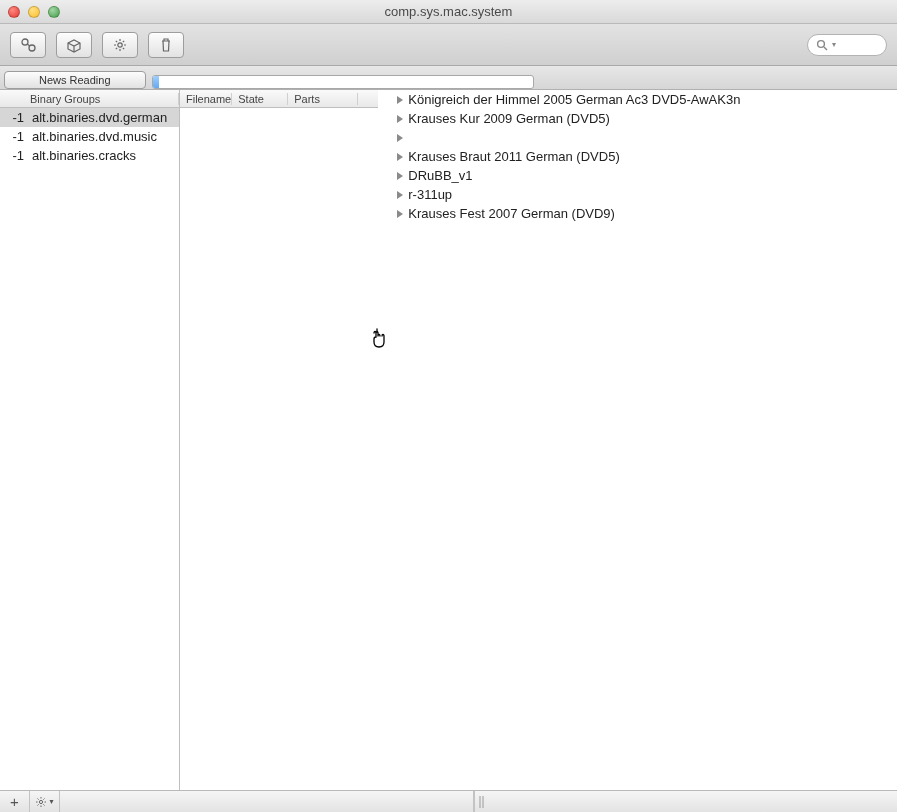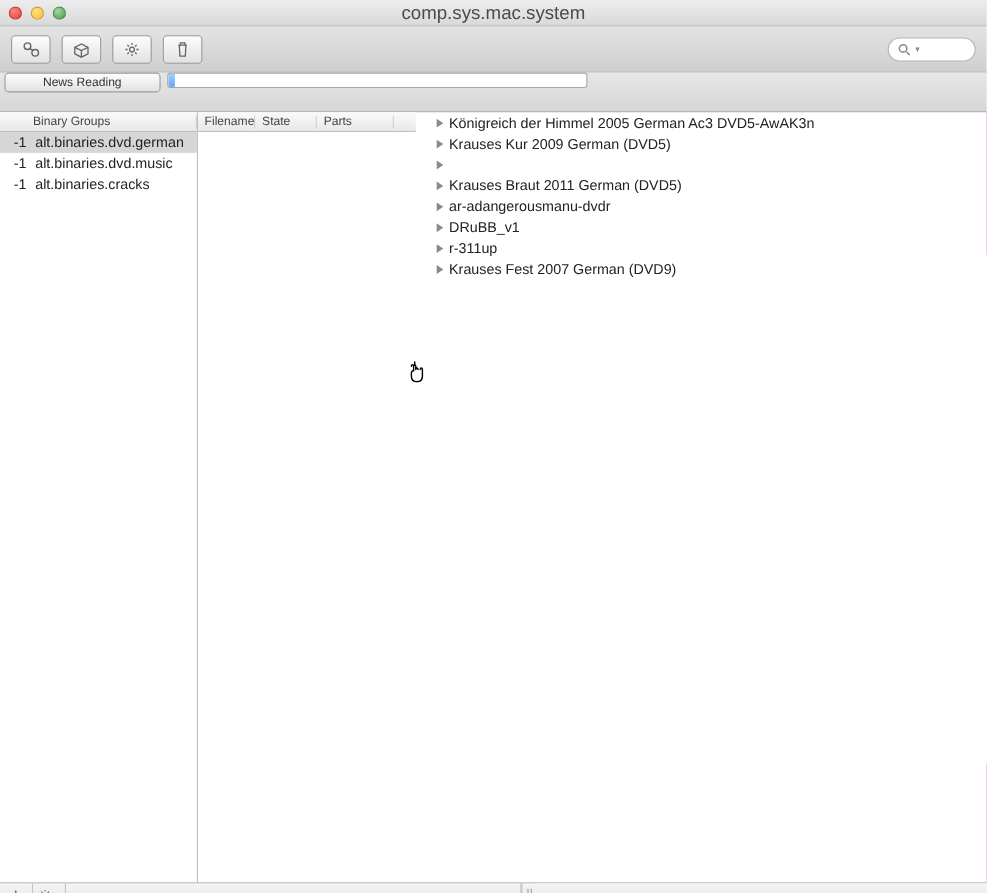--- a/index.html
+++ b/index.html
@@ -24,21 +24,21 @@
     padding: 0 8px;
     position: relative;
   }
   .traffic-lights { display: flex; gap: 8px; }
   .tlight { width: 12px; height: 12px; border-radius: 50%; border: 0.5px solid rgba(0,0,0,0.2); }
   .tl-close { background: radial-gradient(circle at 35% 30%, #ff8a80, #e53935); }
   .tl-min   { background: radial-gradient(circle at 35% 30%, #ffe082, #fbc02d); }
   .tl-zoom  { background: radial-gradient(circle at 35% 30%, #a5d6a7, #43a047); }
   .title {
     position: absolute; left: 0; right: 0; text-align: center;
-    font-size: 17px; color: #4a4a4a;
+    font-size: 13px; color: #4a4a4a;
     pointer-events: none;
   }
   
   .toolbar {
     height: 42px;
     background: linear-gradient(to bottom, #e3e3e3, #cfcfcf);
     border-bottom: 1px solid #a9a9a9;
     display: flex;
     align-items: center;
     padding: 0 10px;
@@ -63,25 +63,25 @@
     border-radius: 11px;
     display: flex; align-items: center;
     padding: 0 8px;
     gap: 4px;
     color: #888;
     font-size: 12px;
   }
   .searchbox svg { flex-shrink: 0; }
   
   .subtoolbar {
-    height: 36px;
+    height: 24px;
     background: linear-gradient(to bottom, #e7e7e7, #d6d6d6);
     border-bottom: 1px solid #b0b0b0;
     display: flex;
-    align-items: flex-start;
+    align-items: flex-end;
     padding: 0 4px;
     gap: 6px;
   }
   .segbutton {
     height: 18px;
     padding: 0 34px;
     background: linear-gradient(to bottom, #fdfdfd, #e2e2e2);
     border: 1px solid #9d9d9d;
     border-radius: 4px;
     font-size: 11px;
@@ -320,28 +320,20 @@
             </svg>
           </span>
         <span>Krauses Braut  2011 German (DVD5)</span>
       </div>
       <div class="file-row">
         <span class="disclosure">
             <svg width="8" height="8" viewBox="0 0 8 8">
               <path d="M1 0 L7 4 L1 8 Z" fill="#8a8a8a"></path>
             </svg>
           </span>
-        <span>ar-adangerousmanu-dvdr</span>
-      </div>
-      <div class="file-row">
-        <span class="disclosure">
-            <svg width="8" height="8" viewBox="0 0 8 8">
-              <path d="M1 0 L7 4 L1 8 Z" fill="#8a8a8a"></path>
-            </svg>
-          </span>
         <span>DRuBB_v1</span>
       </div>
       <div class="file-row">
         <span class="disclosure">
             <svg width="8" height="8" viewBox="0 0 8 8">
               <path d="M1 0 L7 4 L1 8 Z" fill="#8a8a8a"></path>
             </svg>
           </span>
         <span>r-311up</span>
       </div>

